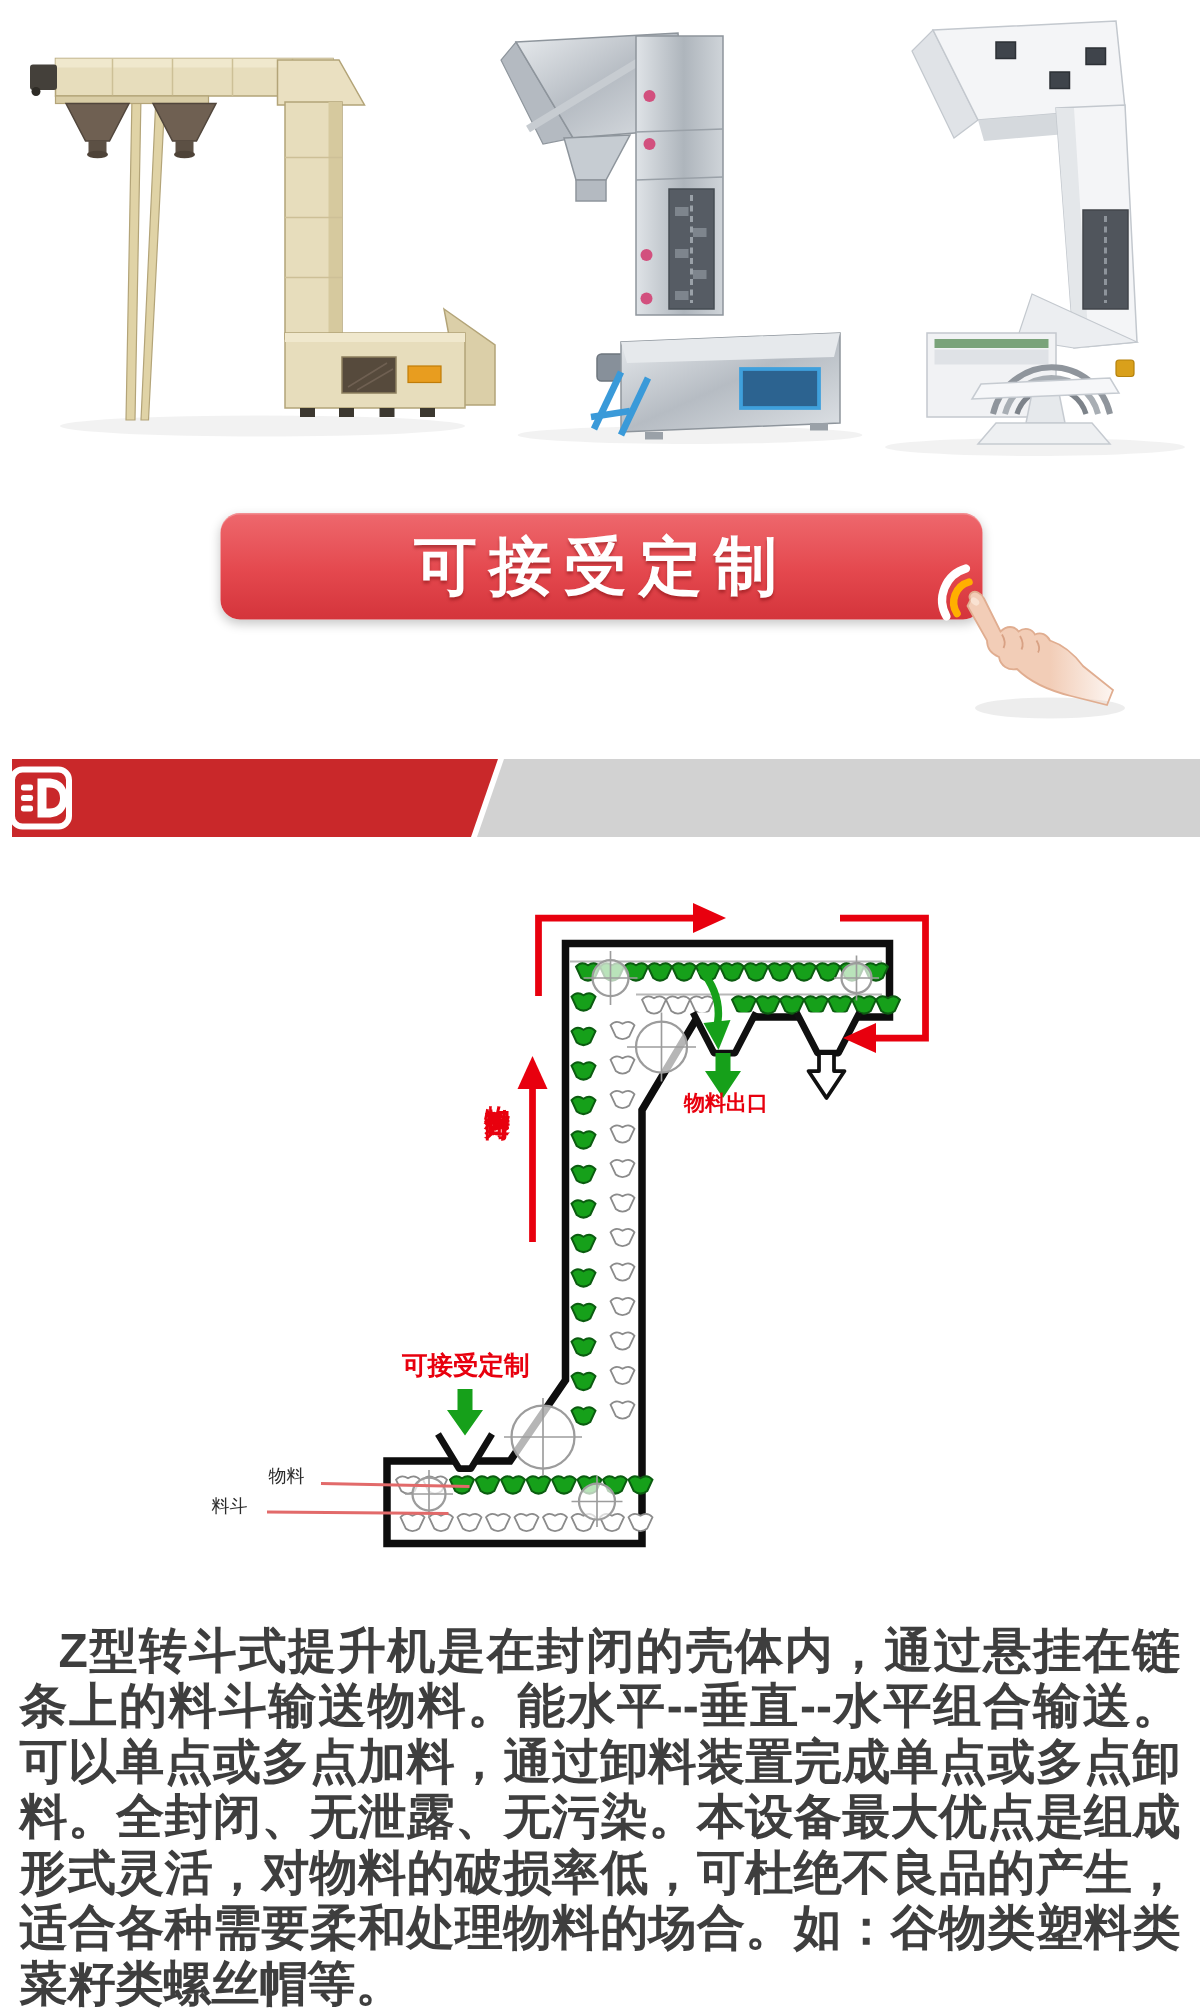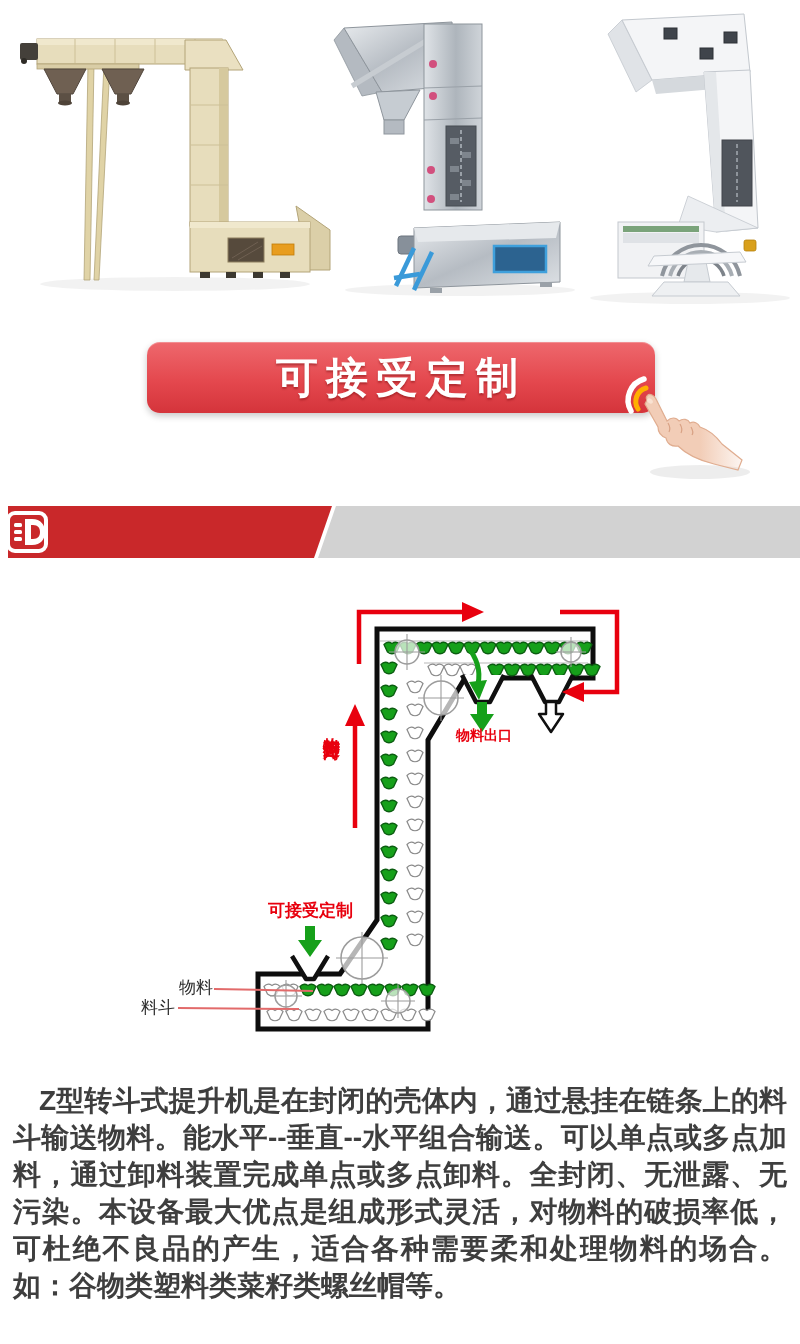--- a/index.html
+++ b/index.html
@@ -42,27 +42,27 @@
   .fun{fill:#fff;stroke:#101010;stroke-width:4.5;stroke-linejoin:round}
   .ra{stroke:var(--arrow-red);stroke-width:4.5;fill:none}
   .rh{fill:var(--arrow-red)}
   .gc{stroke:var(--bucket-green);stroke-width:5;fill:none}
   .ga{fill:var(--bucket-green)}
   .ld{stroke:#e26a6a;stroke-width:2}
   .dlabel{position:absolute;font-weight:700;color:var(--arrow-red)}
   #direction-label{left:320px;top:724px;font-size:17px;letter-spacing:1px;writing-mode:vertical-rl;text-orientation:upright}
   #outlet-label{left:456px;top:727px;font-size:14px}
   #inlet-label{left:268px;top:899px;font-size:17px}
-  .slabel{position:absolute;font-size:17px;color:#2c2c2c;font-weight:400}
+  .slabel{position:absolute;font-size:12px;color:#2c2c2c;font-weight:400}
   #material-label{left:179px;top:976px}
   #hopper-label{left:141px;top:996px}
 
   
   #description{position:absolute;left:13px;top:1082px;width:774px;
-    font-size:28px;line-height:37px;font-weight:700;color:var(--text-dark);
+    font-size:32px;line-height:37px;font-weight:700;color:var(--text-dark);
     text-indent:26px;text-align:justify}
 </style>
 </head>
 <body>
 
 <div id="page">
 
   <svg id="hero" viewBox="0 0 800 320" xmlns="http://www.w3.org/2000/svg">
     <defs>
       <linearGradient id="gst" x1="0" y1="0" x2="1" y2="1">

